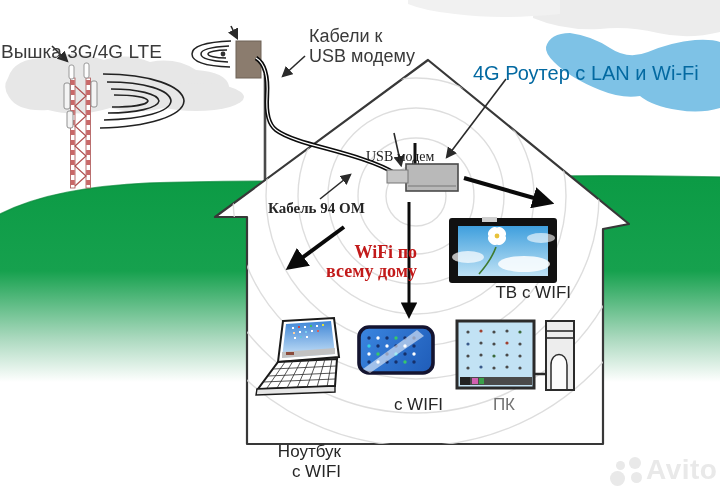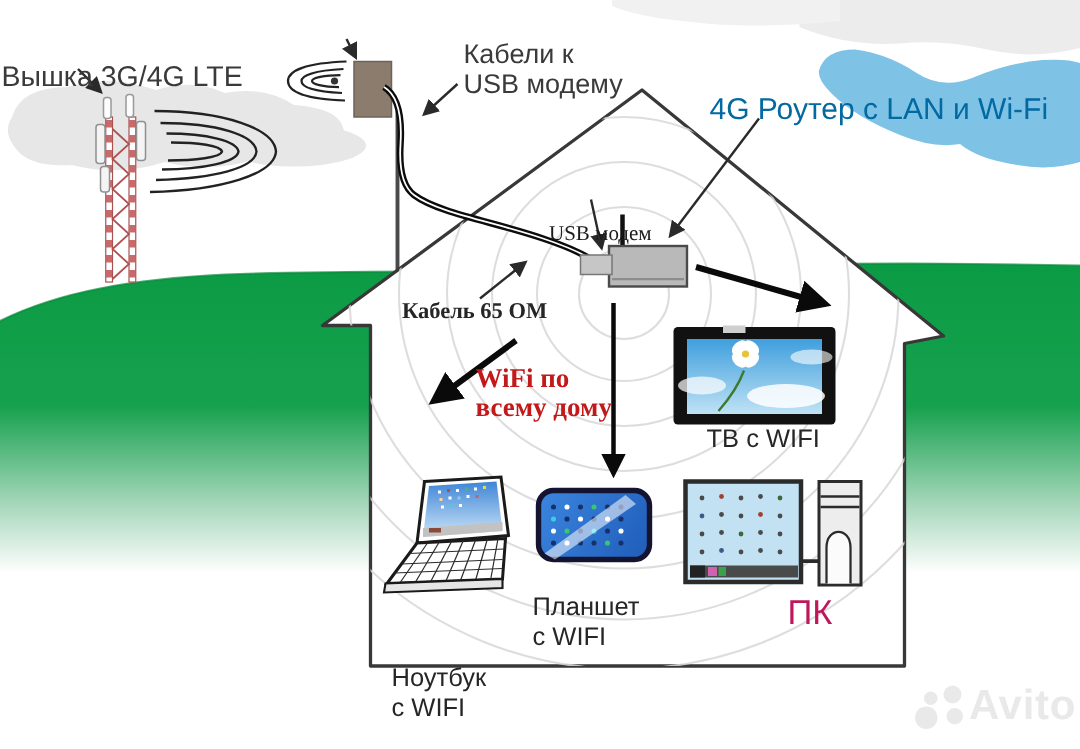--- a/index.html
+++ b/index.html
@@ -1,34 +1,34 @@
 <!DOCTYPE html>
 <html><head>
 <meta charset="utf-8">
 <style>
   html,body{margin:0;padding:0;background:#fff;}
   .stage{position:relative;width:720px;height:499px;background:#fff;overflow:hidden;
          font-family:"Liberation Sans",sans-serif;}
   .stage svg{position:absolute;left:0;top:0;}
   .lbl{position:absolute;color:#333;white-space:nowrap;}
   .lbl span{display:block;}
-  .center{text-align:left;}
+  .center{text-align:right;}
   .serif{font-family:"Liberation Serif",serif;}
   #lbl-tower{left:1px;top:25px;font-size:19px;color:#3a3a3a;margin-top:16px;}
   #lbl-antenna{left:170px;top:6px;font-size:19px;color:#3a3a3a;}
   #lbl-cables{left:309px;top:26px;font-size:18px;line-height:20px;color:#3a3a3a;}
   #lbl-router{left:473px;top:62px;font-size:20px;color:#0369a1;}
   #lbl-usb{left:366px;top:118px;font-size:14px;color:#1b1b1b;margin-top:31px;}
   #lbl-cable75{left:268px;top:200px;font-size:15px;font-weight:700;color:#262626;}
   #lbl-wifi{left:317px;top:243px;width:100px;font-size:18px;line-height:19px;
             font-weight:700;color:#c21a1a;}
   #lbl-tv{left:471px;top:283px;width:100px;font-size:17px;color:#262626;}
   #lbl-laptop{left:261px;top:395px;width:80px;font-size:17px;line-height:20px;color:#262626;margin-top:47px;}
   #lbl-tablet{left:355px;top:395px;width:88px;font-size:17px;line-height:20px;color:#262626;}
-  #lbl-pc{left:479px;top:395px;width:36px;font-size:23px;color:#be185d;margin-left:46px;}
+  #lbl-pc{left:479px;top:395px;width:36px;font-size:17px;color:#737373;}
   .watermark{position:absolute;left:608px;top:448px;width:110px;height:48px;}
   .wm-c{position:absolute;border-radius:50%;background:#e9e9e9;}
   .wm-c1{left:8px;top:13px;width:9px;height:9px;}
   .wm-c2{left:2px;top:23px;width:15px;height:15px;}
   .wm-c3{left:21px;top:9px;width:12px;height:12px;}
   .wm-c4{left:23px;top:24px;width:11px;height:11px;}
   .wm-t{position:absolute;left:38px;top:6px;font-size:28px;font-weight:700;
         color:#e9e9e9;letter-spacing:.5px;}
 </style>
 </head>
@@ -277,32 +277,31 @@
   </g>
 </svg>
 
 <div class="lbl" id="lbl-tower">Вышка 3G/4G LTE</div>
 <div class="lbl" id="lbl-cables">
   <span>Кабели к</span>
   <span>USB модему</span>
 </div>
 <div class="lbl" id="lbl-router">4G Роутер с LAN и Wi-Fi</div>
 <div class="lbl serif" id="lbl-usb">USB модем</div>
-<div class="lbl serif" id="lbl-cable75">Кабель 65 ОМ</div>
+<div class="lbl serif" id="lbl-cable75">Кабель 94 ОМ</div>
 <div class="lbl serif center" id="lbl-wifi">
   <span>WiFi по</span>
   <span>всему дому</span>
 </div>
 <div class="lbl center" id="lbl-tv">ТВ с WIFI</div>
 <div class="lbl center" id="lbl-laptop">
   <span>Ноутбук</span>
   <span>с WIFI</span>
 </div>
 <div class="lbl center" id="lbl-tablet">
-  <span>Планшет</span>
   <span>с WIFI</span>
 </div>
 <div class="lbl center" id="lbl-pc">ПК</div>
 
 <div class="watermark">
   <div class="wm-c wm-c1"></div>
   <div class="wm-c wm-c2"></div>
   <div class="wm-c wm-c3"></div>
   <div class="wm-c wm-c4"></div>
   <span class="wm-t">Avito</span>

